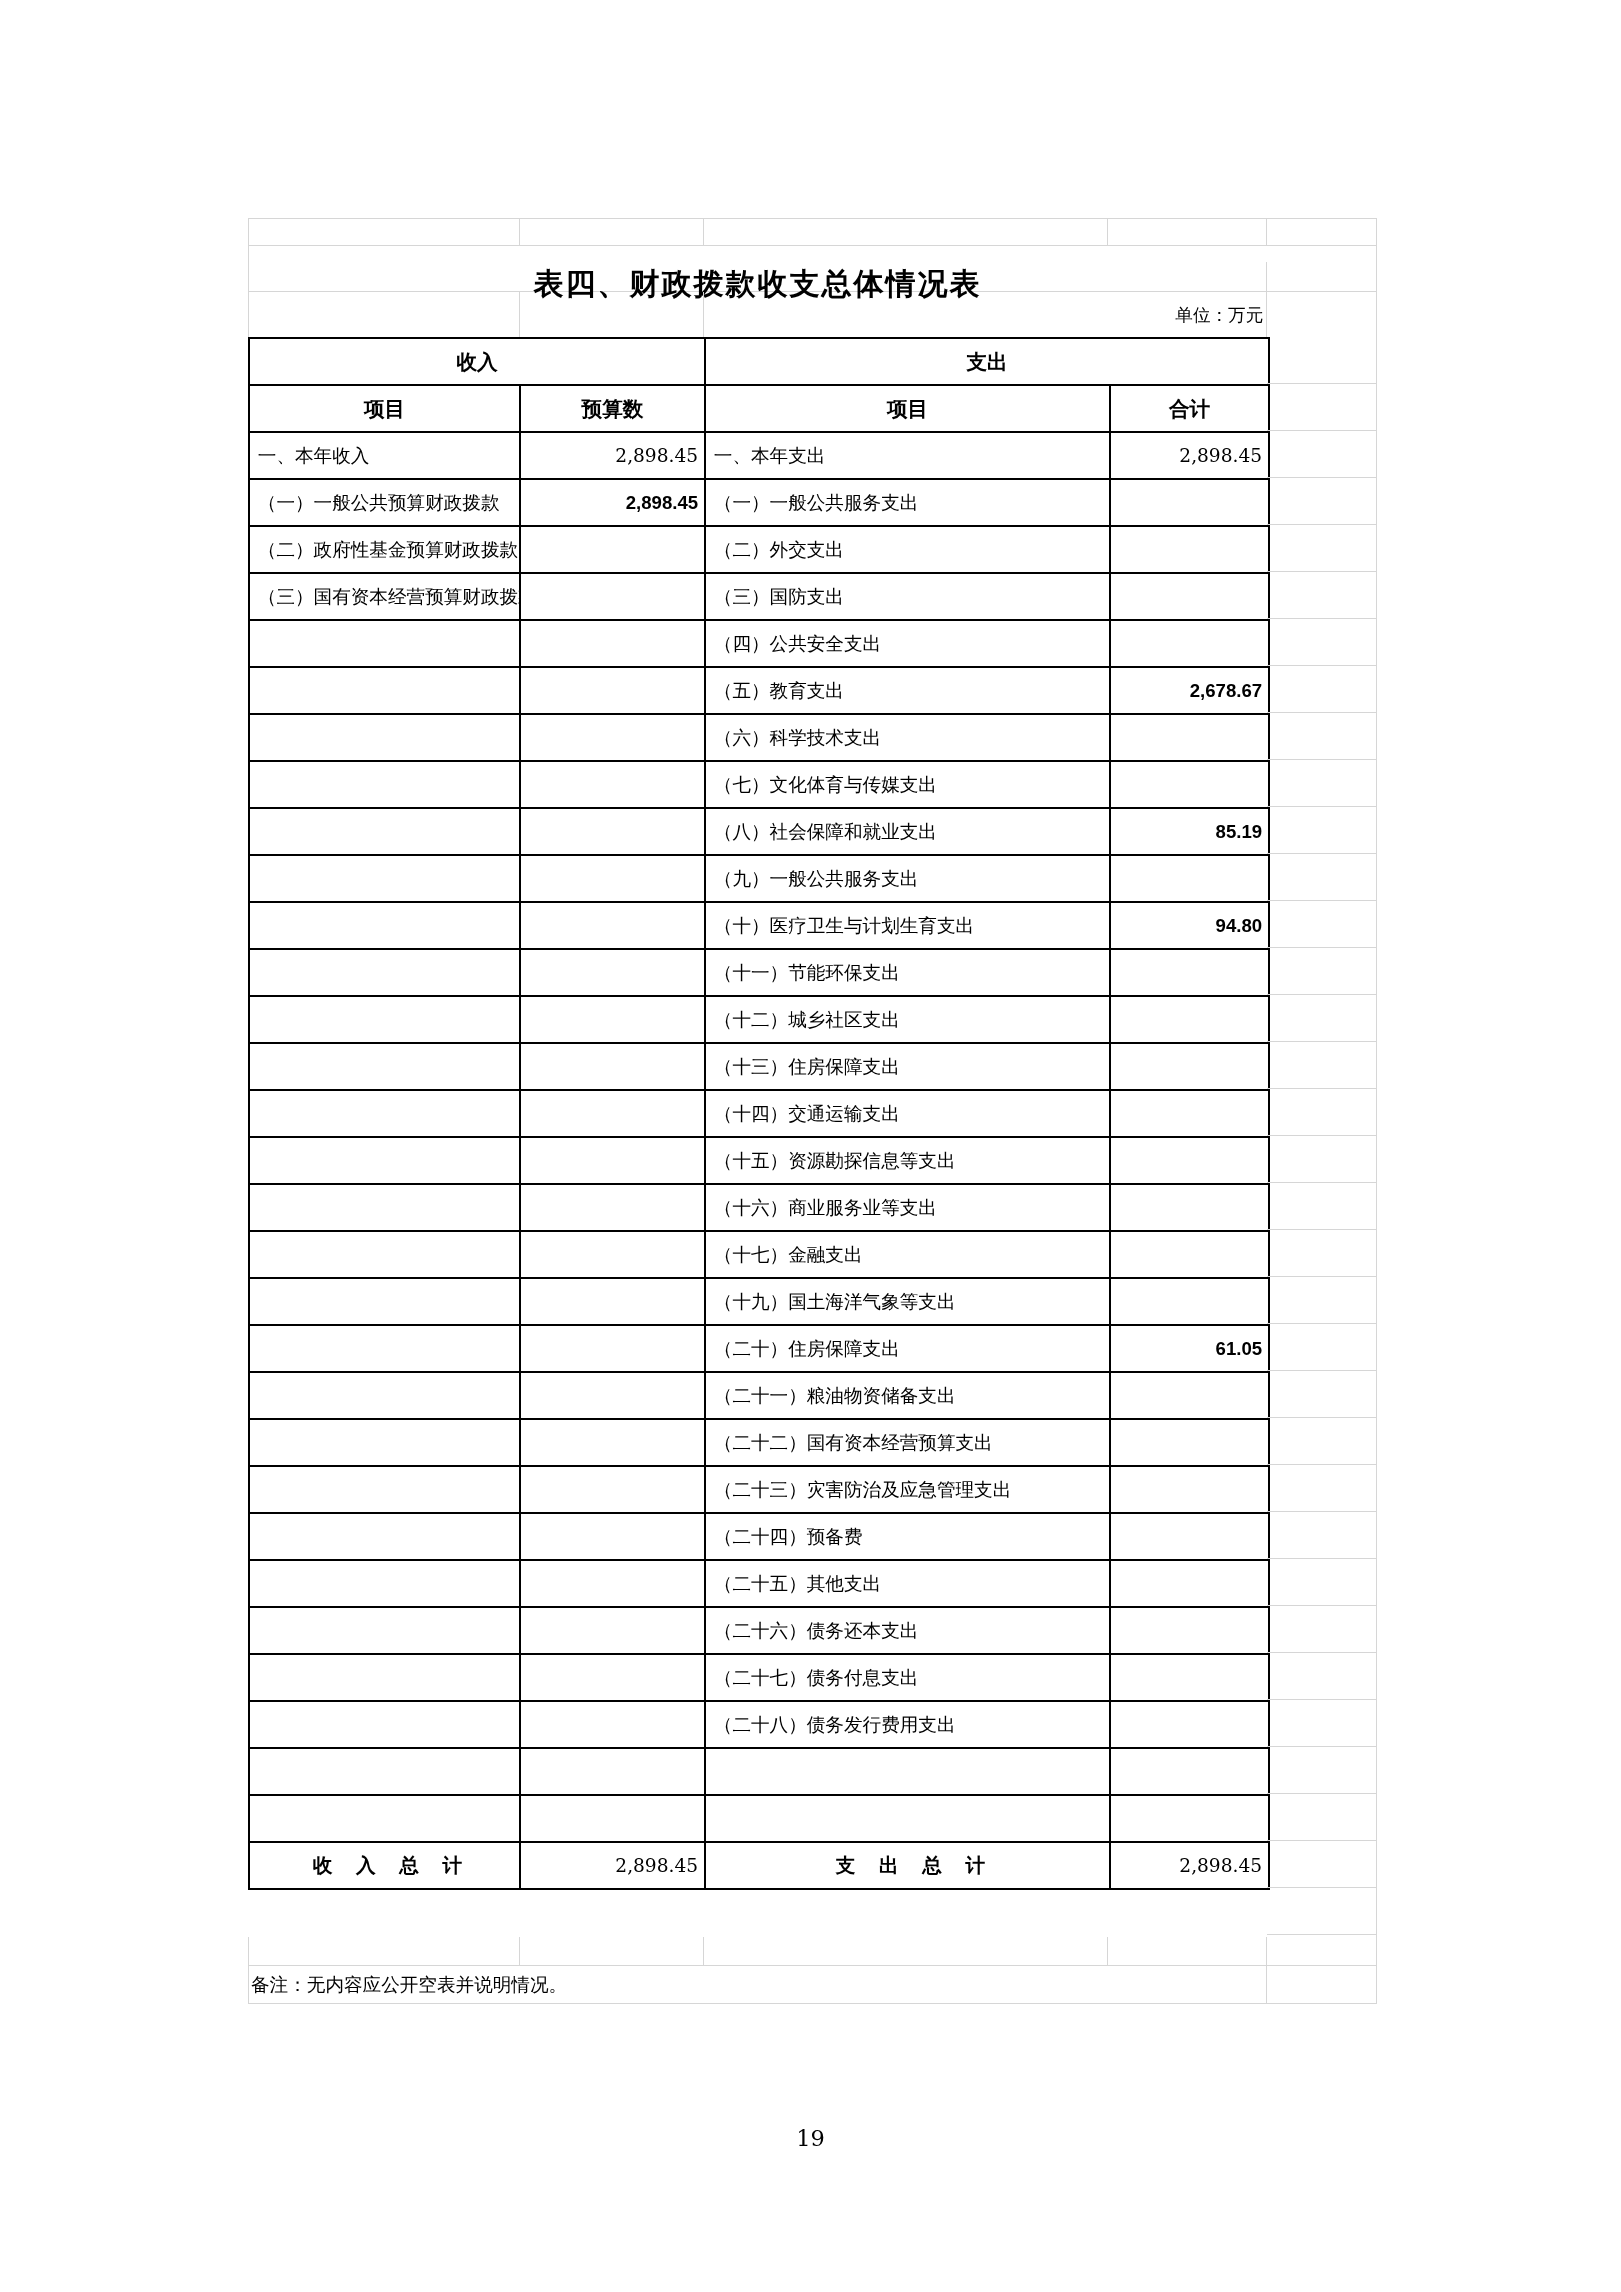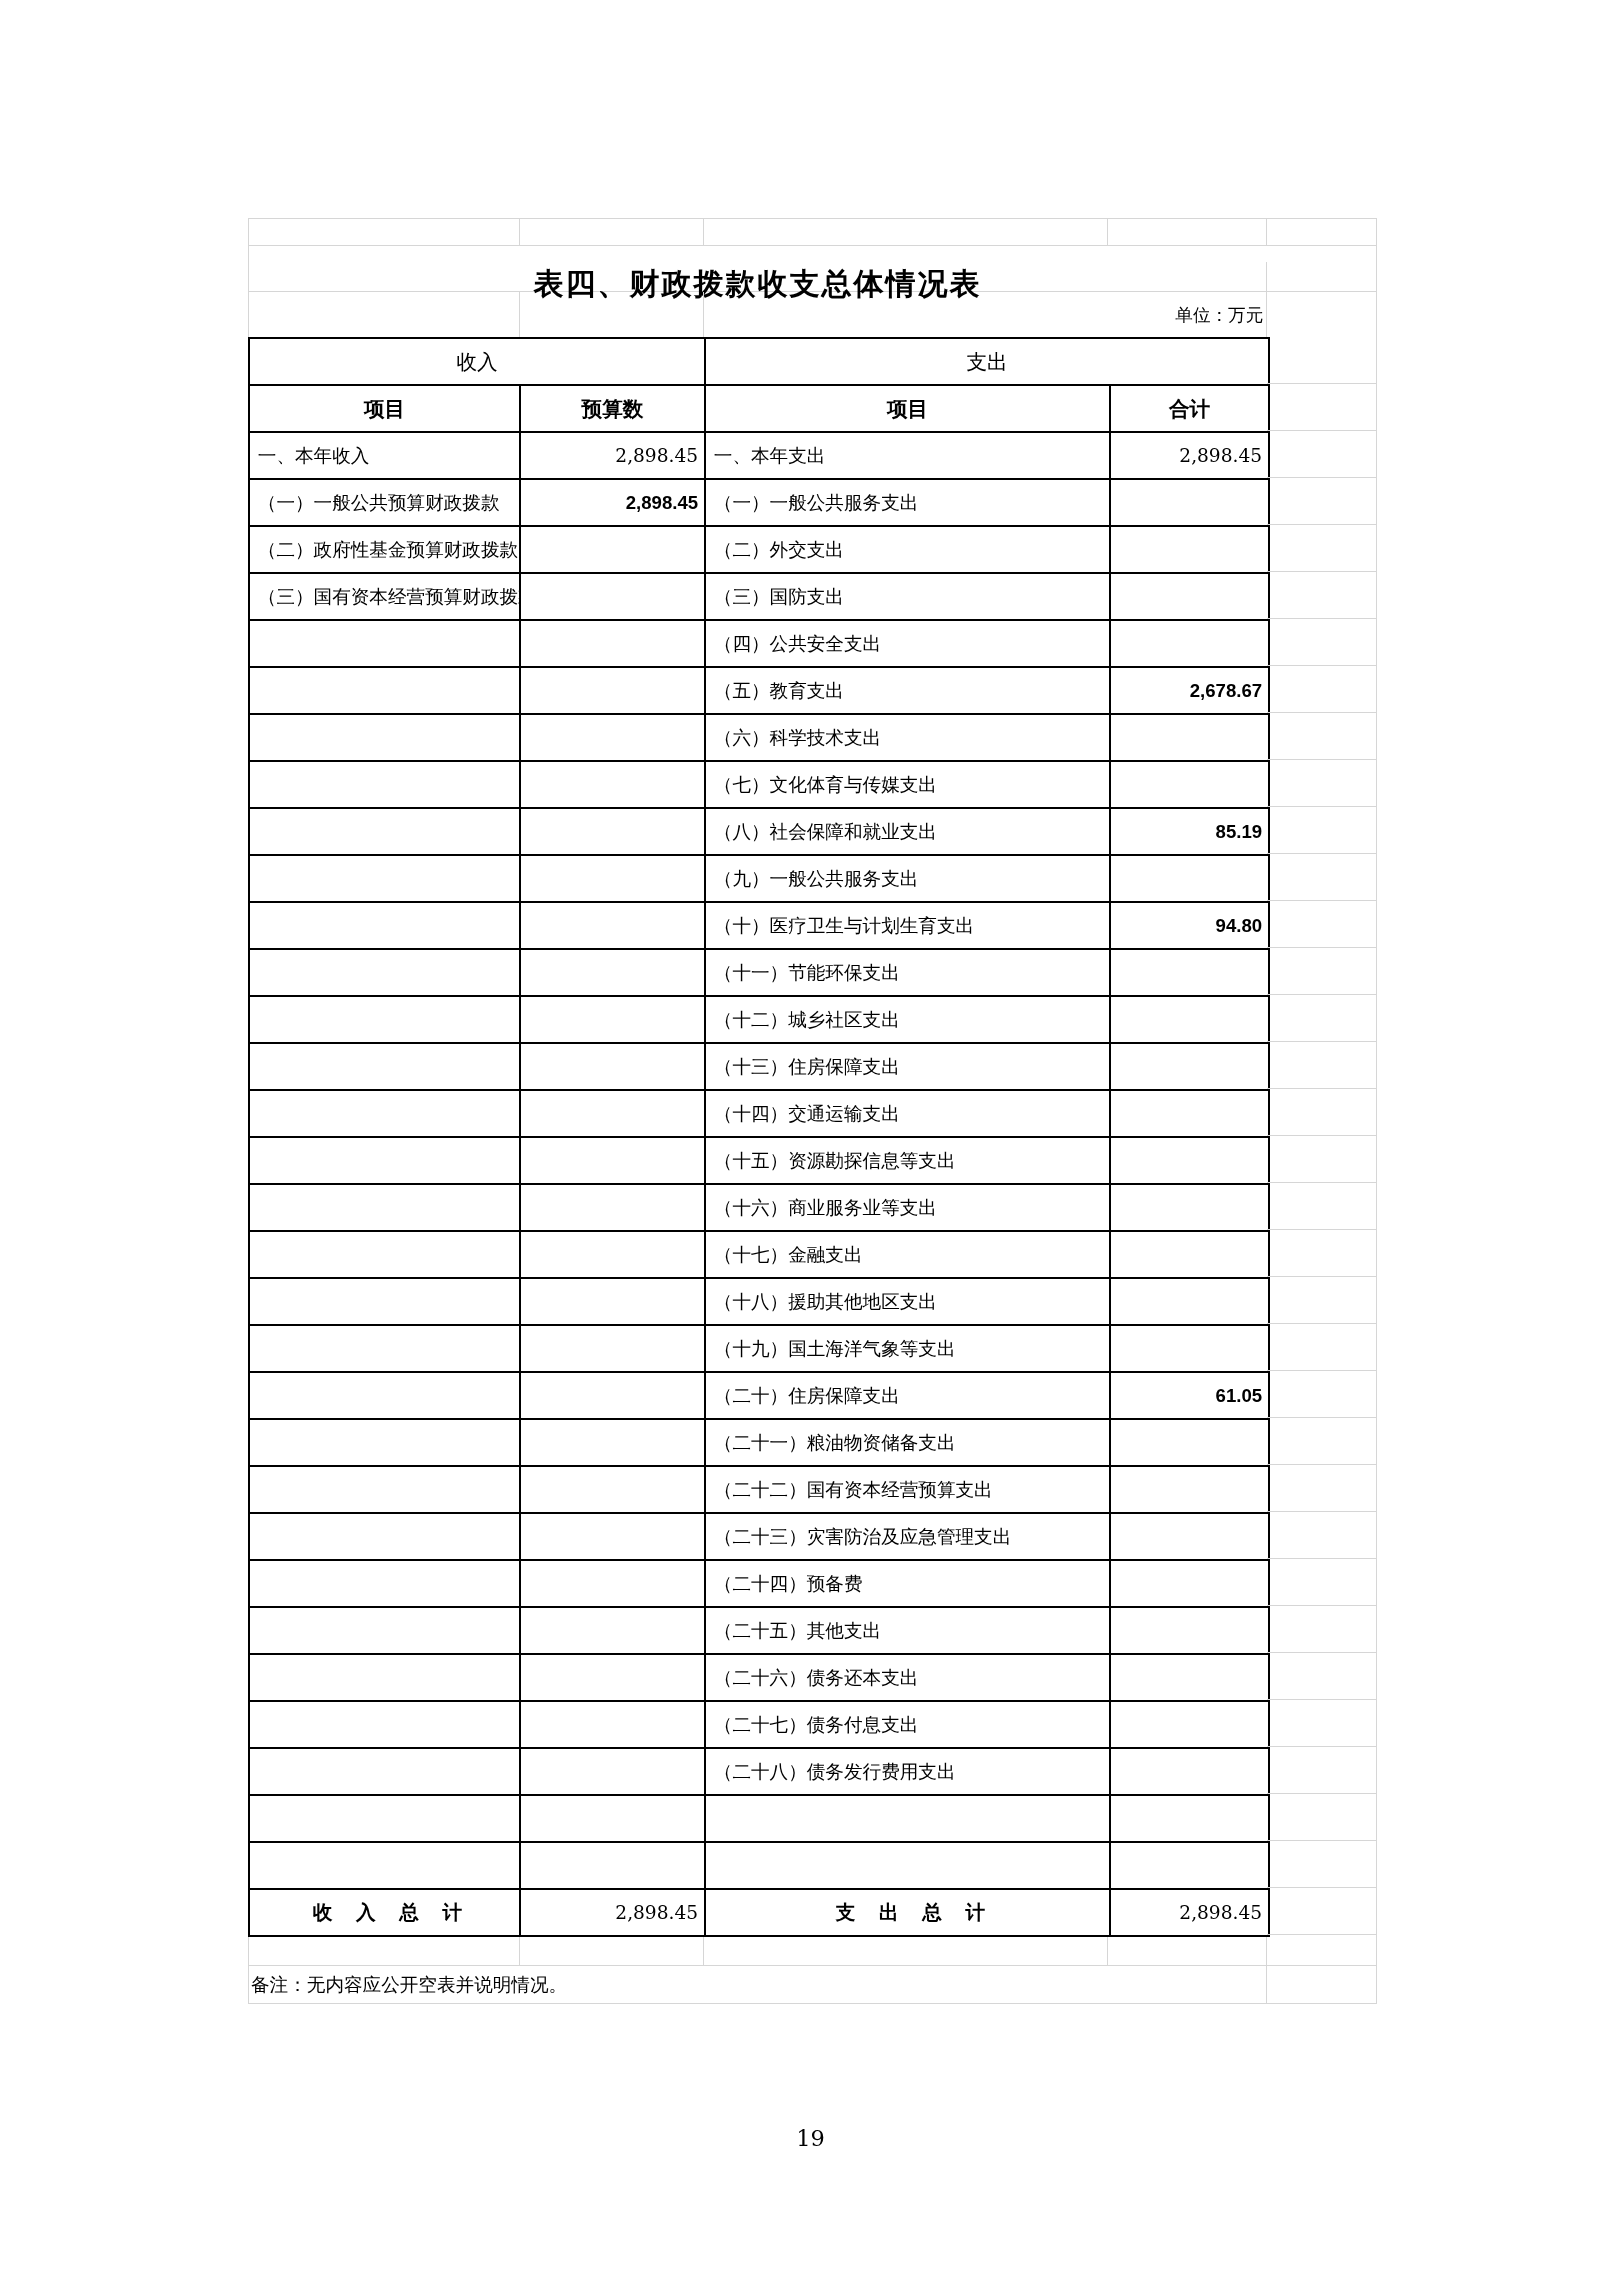--- a/index.html
+++ b/index.html
@@ -32,21 +32,21 @@
   .maintable{
     position:absolute; left:248px; top:337px; width:1019px;
     border-collapse:collapse; table-layout:fixed;
     border:2px solid var(--ink);
   }
   .maintable td{
     border:2px solid var(--ink);
     height:47px; font-size:18.6px; vertical-align:middle;
     overflow:hidden; white-space:nowrap;
   }
-  .maintable tr.band td{ font-size:20.6px; font-weight:normal; text-align:center; }
+  .maintable tr.band td{ font-size:20.6px; font-weight:bold; text-align:center; }
   .maintable tr.heads td{ font-size:20.6px; font-weight:bold; text-align:center; border-bottom-width:2.9px; }
   td.colB{ border-left-width:1px; }
   tr.thin-top td{ border-top-width:1px; }
   td.label{ text-align:left; padding-left:7.8px; }
   td.value{ text-align:right; padding-right:5.9px; }
   .val-bold{ font-family:"Liberation Sans","DejaVu Sans",sans-serif; font-weight:700; }
   .val-serif{ font-family:"DejaVu Serif","Liberation Serif",serif; font-weight:400; }
   tr.total-row td{ font-weight:bold; }
   .total-label{ display:block; text-align:center; font-size:19.6px; font-weight:bold; letter-spacing:2px; }
   tr.total-row td.value{ font-weight:400; }
@@ -240,26 +240,20 @@
       <td class="value val-serif"></td>
     </tr>
 
     <tr>
       <td class="label"></td>
       <td class="colB value val-serif"></td>
       <td class="label">（十七）金融支出</td>
       <td class="value val-serif"></td>
     </tr>
 
-    <tr>
-      <td class="label"></td>
-      <td class="colB value val-serif"></td>
-      <td class="label">（十八）援助其他地区支出</td>
-      <td class="value val-serif"></td>
-    </tr>
 
     <tr>
       <td class="label"></td>
       <td class="colB value val-serif"></td>
       <td class="label">（十九）国土海洋气象等支出</td>
       <td class="value val-serif"></td>
     </tr>
 
     <tr>
       <td class="label"></td>

